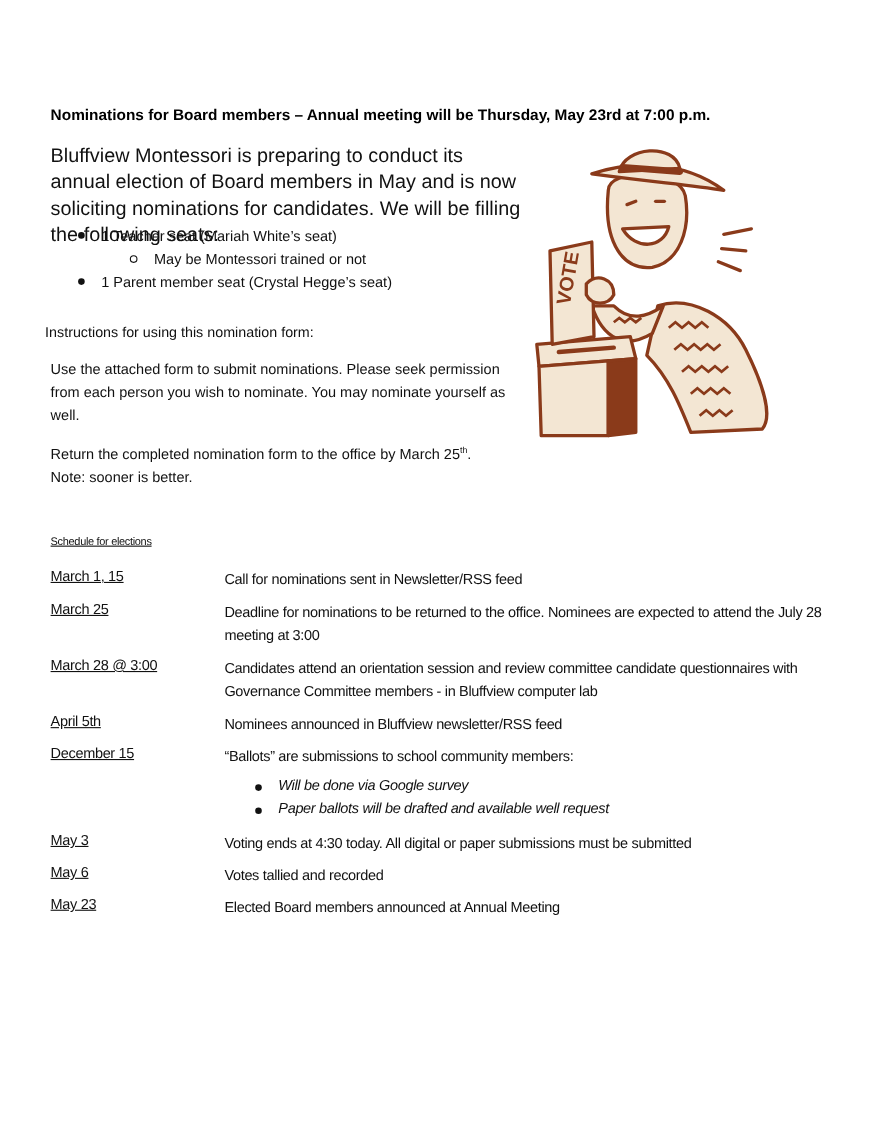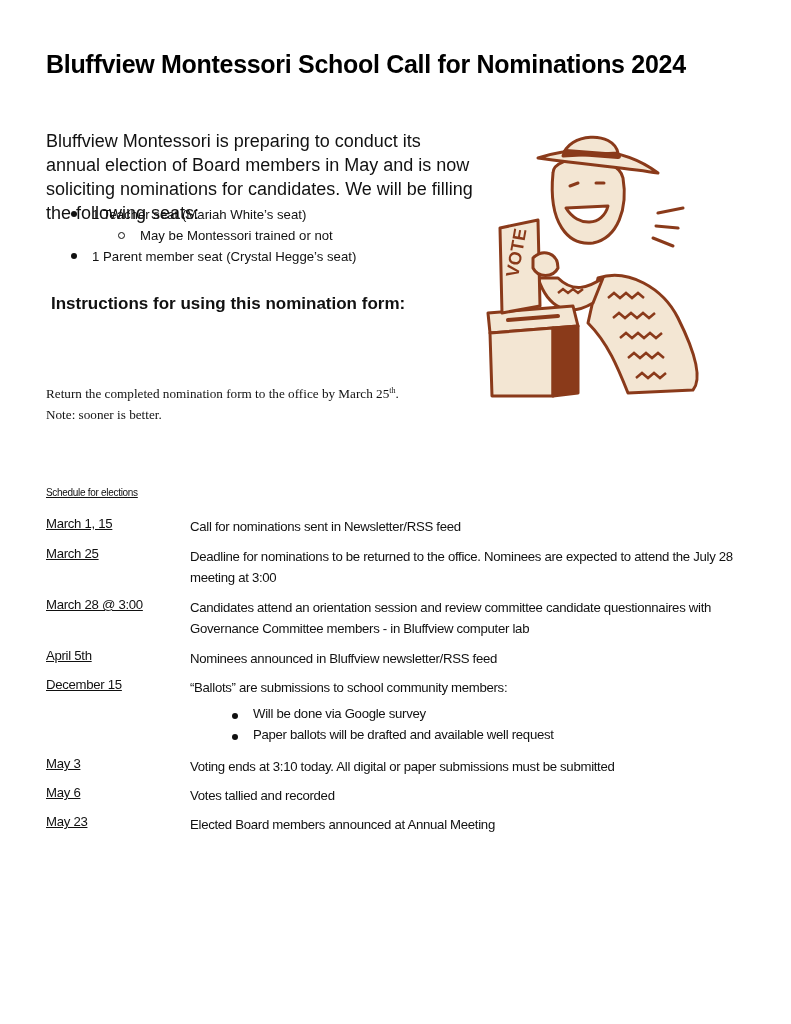--- a/index.html
+++ b/index.html
@@ -23,66 +23,67 @@
     }
     .seats { position: absolute; left: 46px; top: 204px; font-size: 13.2px; line-height: 21px; }
     .seat-row { position: relative; height: 21px; white-space: nowrap; }
     .bullet {
       position: absolute; top: 7px; width: 6px; height: 6px; border-radius: 50%; background: #111;
     }
     .circle-bullet {
       position: absolute; top: 7px; width: 5px; height: 5px; border-radius: 50%; border: 1px solid #111;
     }
     .instr-heading {
-      position: absolute; left: 51px; top: 294px; font-size: 17px; font-weight: bold;
+      position: absolute; left: 41px; top: 294px; font-size: 13px; font-weight: normal;
     }
     .instr-text {
       position: absolute; left: 46px; top: 325px; width: 420px; font-size: 13.2px; line-height: 21px; margin: 0;
     }
     .return-text {
-      position: absolute; left: 46px; top: 383px; width: 440px; font-size: 13.2px; line-height: 21px; margin: 0; font-family: Liberation Serif, serif;
+      position: absolute; left: 46px; top: 402px; width: 440px; font-size: 13.2px; line-height: 21px; margin: 0;
     }
     sup { font-size: 8px; line-height: 0; }
     .illustration { position: absolute; left: 478px; top: 128px; width: 240px; height: 280px; }
     .schedule-heading {
       position: absolute; left: 46px; top: 487px; font-size: 10px; text-decoration: underline;
       letter-spacing: -0.3px;
     }
     .schedule { position: absolute; left: 46px; top: 0; width: 720px; font-size: 13.2px; letter-spacing: -0.3px; }
     .srow { position: absolute; left: 0; width: 720px; }
     .sdate { position: absolute; left: 0; white-space: nowrap; text-decoration: underline; }
-    .sdesc { position: absolute; left: 144px; width: 580px; line-height: 21px; }
-    .sub-bullets { position: absolute; left: 186px; width: 500px; }
+    .sdesc { position: absolute; left: 158px; width: 580px; line-height: 21px; }
+    .sub-bullets { position: absolute; left: 186px; width: 500px; font-style: italic; }
     .sub-bullet-row { position: relative; height: 21px; white-space: nowrap; }
   </style>
 </head>
 <body>
 
 <div class="page">
 
-  <div class="title">Bluffview Montessori School Call for Nominations 2024</div>
+  <div class="subtitle">Nominations for Board members – Annual meeting will be Thursday, May 23rd at 7:00 p.m.</div>
 
   <p class="intro">Bluffview Montessori is preparing to conduct its annual election of Board members in May and is now soliciting nominations for candidates.  We will be filling the following seats:</p>
 
   <div class="seats">
     <div class="seat-row">
       <span class="bullet" style="left:25px"></span>
       <span style="position:absolute;left:46px">1 Teacher seat (Mariah White’s seat)</span>
     </div>
     <div class="seat-row">
       <span class="circle-bullet" style="left:72px"></span>
       <span style="position:absolute;left:94px">May be Montessori trained or not</span>
     </div>
     <div class="seat-row">
       <span class="bullet" style="left:25px"></span>
       <span style="position:absolute;left:46px">1 Parent member seat (Crystal Hegge’s seat)</span>
     </div>
   </div>
 
   <div class="instr-heading">Instructions for using this nomination form:</div>
+  <p class="instr-text">Use the attached form to submit nominations.  Please seek permission from each person you wish to nominate.  You may nominate yourself as well.</p>
   <p class="return-text"><span>Return the completed nomination form to the office by March 25</span><sup>th</sup><span>.</span><br><span>Note: sooner is better.</span></p>
 
   <svg class="illustration" viewBox="0 0 240 280">
     <g stroke="#8a3a1a" stroke-width="3" stroke-linejoin="round" stroke-linecap="round" fill="#f3e6d3">
 
       <path d="M120 150 C150 140 185 160 200 190 C215 220 225 250 215 262 L150 265 C140 240 130 215 110 195 Z"></path>
 
       <path d="M60 150 C70 180 90 190 115 175 L125 150 C110 160 95 165 80 150 Z"></path>
 
       <path d="M10 185 L95 178 L100 198 L12 205 Z"></path>
@@ -149,21 +150,21 @@
           <span style="position:absolute;left:21px">Will be done via Google survey</span>
         </div>
         <div class="sub-bullet-row">
           <span class="bullet" style="left:0"></span>
           <span style="position:absolute;left:21px">Paper ballots will be drafted and available well request</span>
         </div>
       </div>
     </div>
     <div class="srow" style="top:756px">
       <span class="sdate">May 3</span>
-      <span class="sdesc">Voting ends at 3:10 today.  All digital or paper submissions must be submitted</span>
+      <span class="sdesc">Voting ends at 4:30 today.  All digital or paper submissions must be submitted</span>
     </div>
     <div class="srow" style="top:785px">
       <span class="sdate">May 6</span>
       <span class="sdesc">Votes tallied and recorded</span>
     </div>
     <div class="srow" style="top:814px">
       <span class="sdate">May 23</span>
       <span class="sdesc">Elected Board members announced at Annual Meeting</span>
     </div>
   </div>

